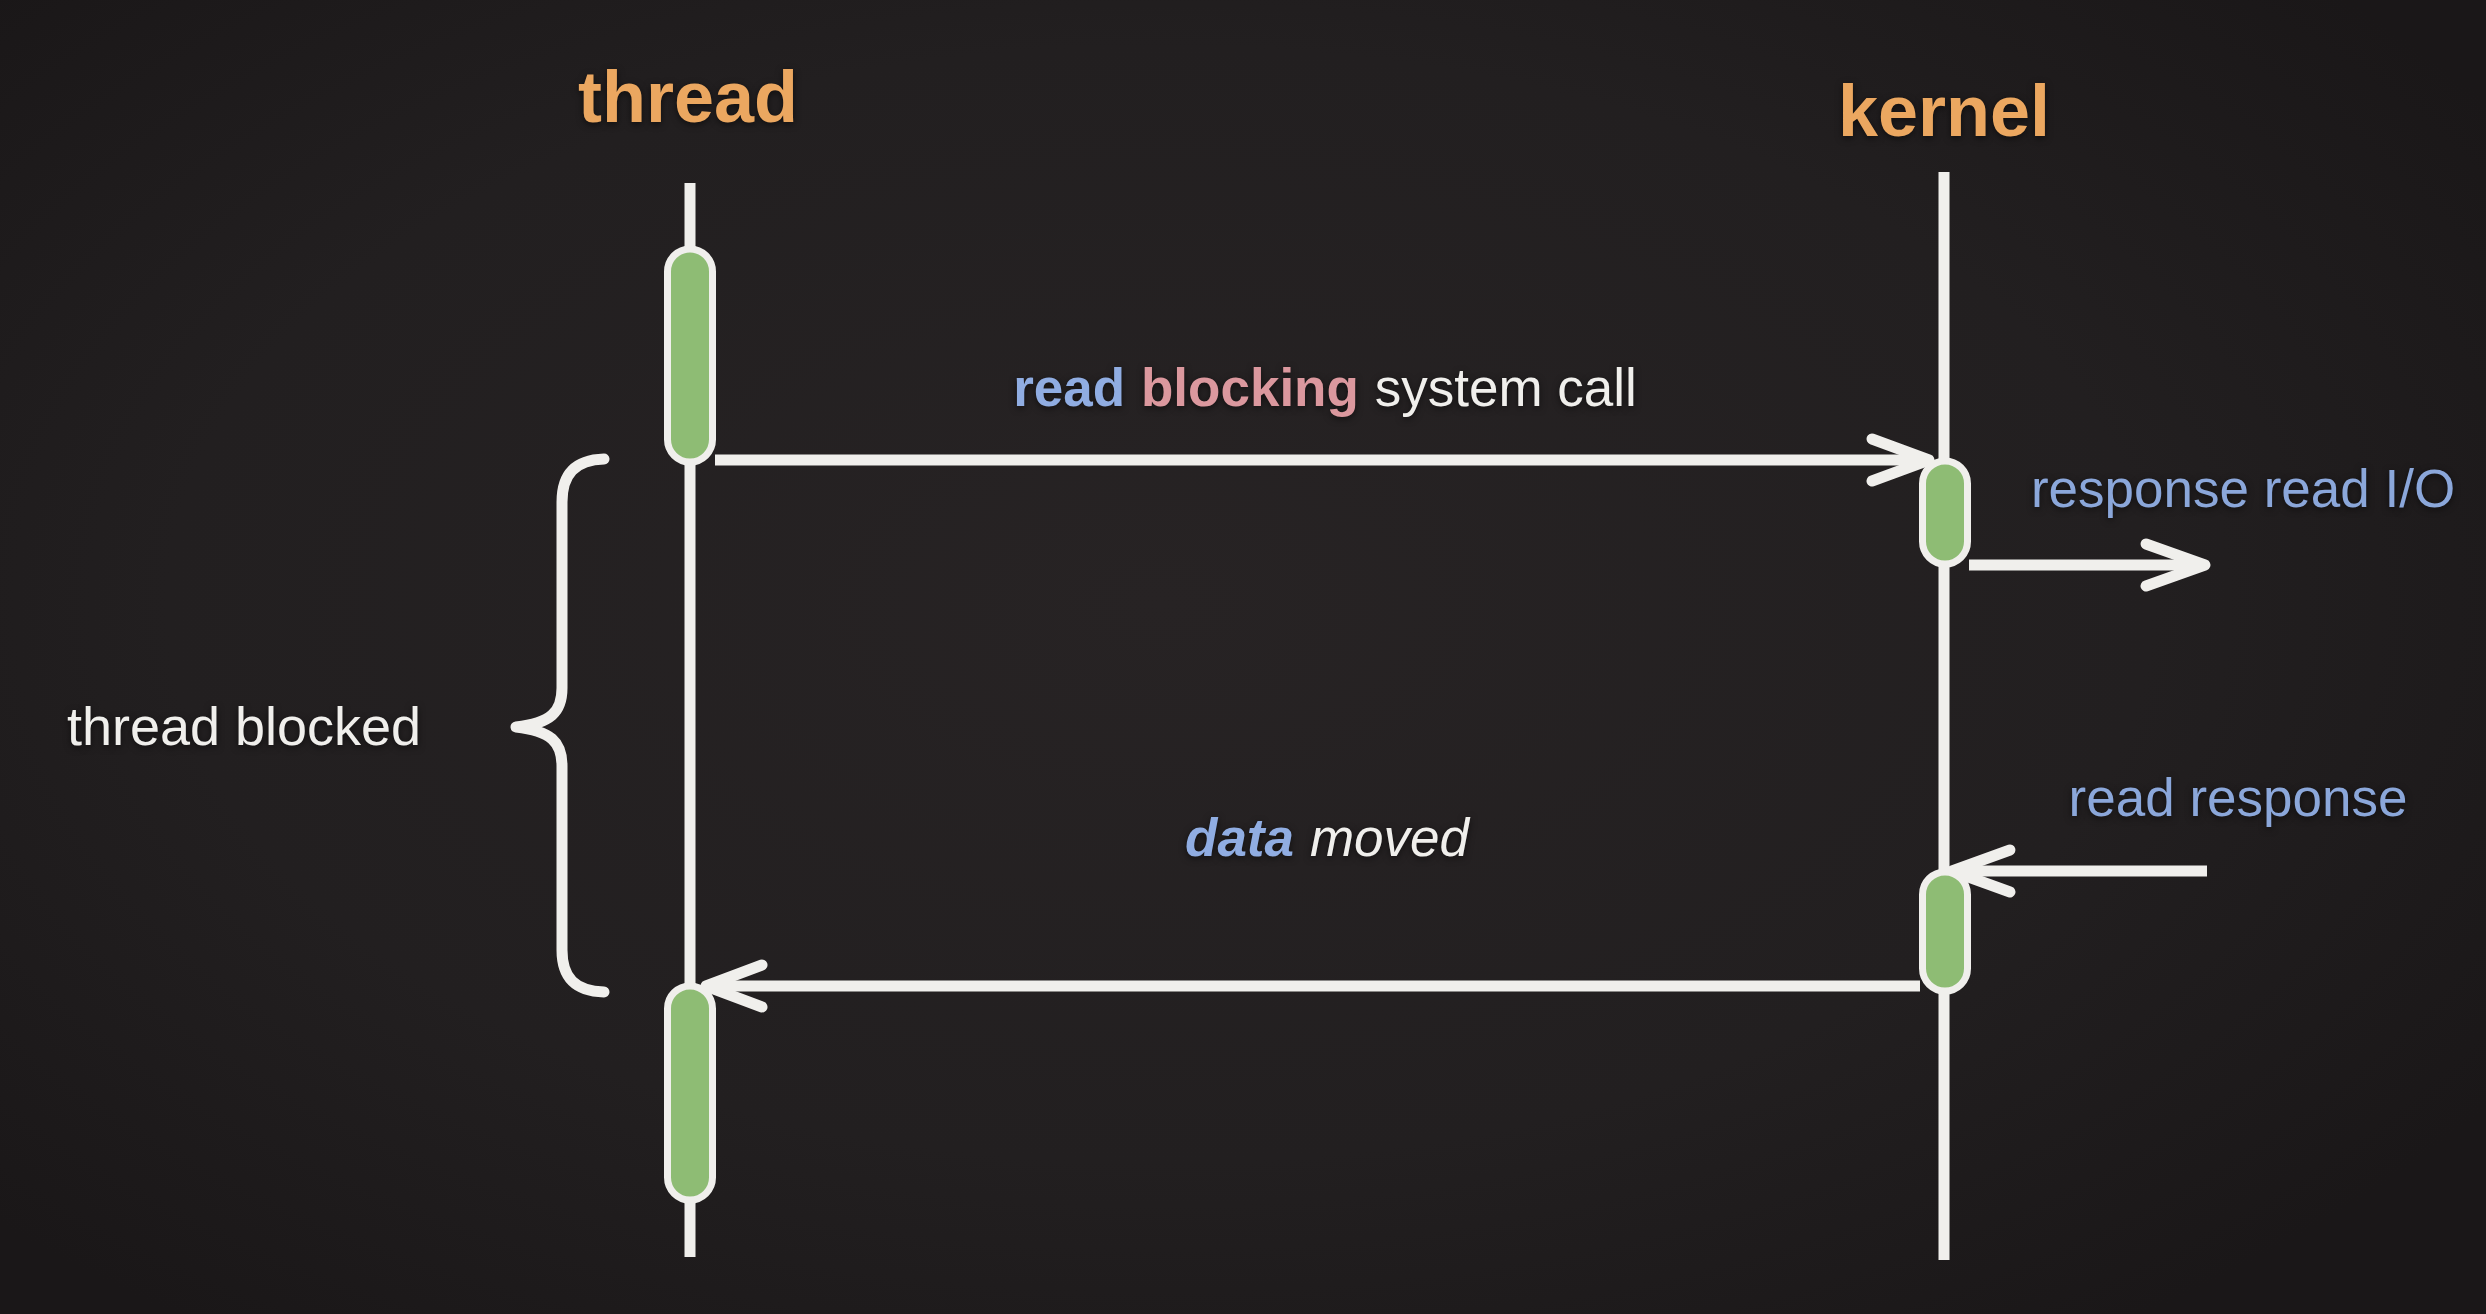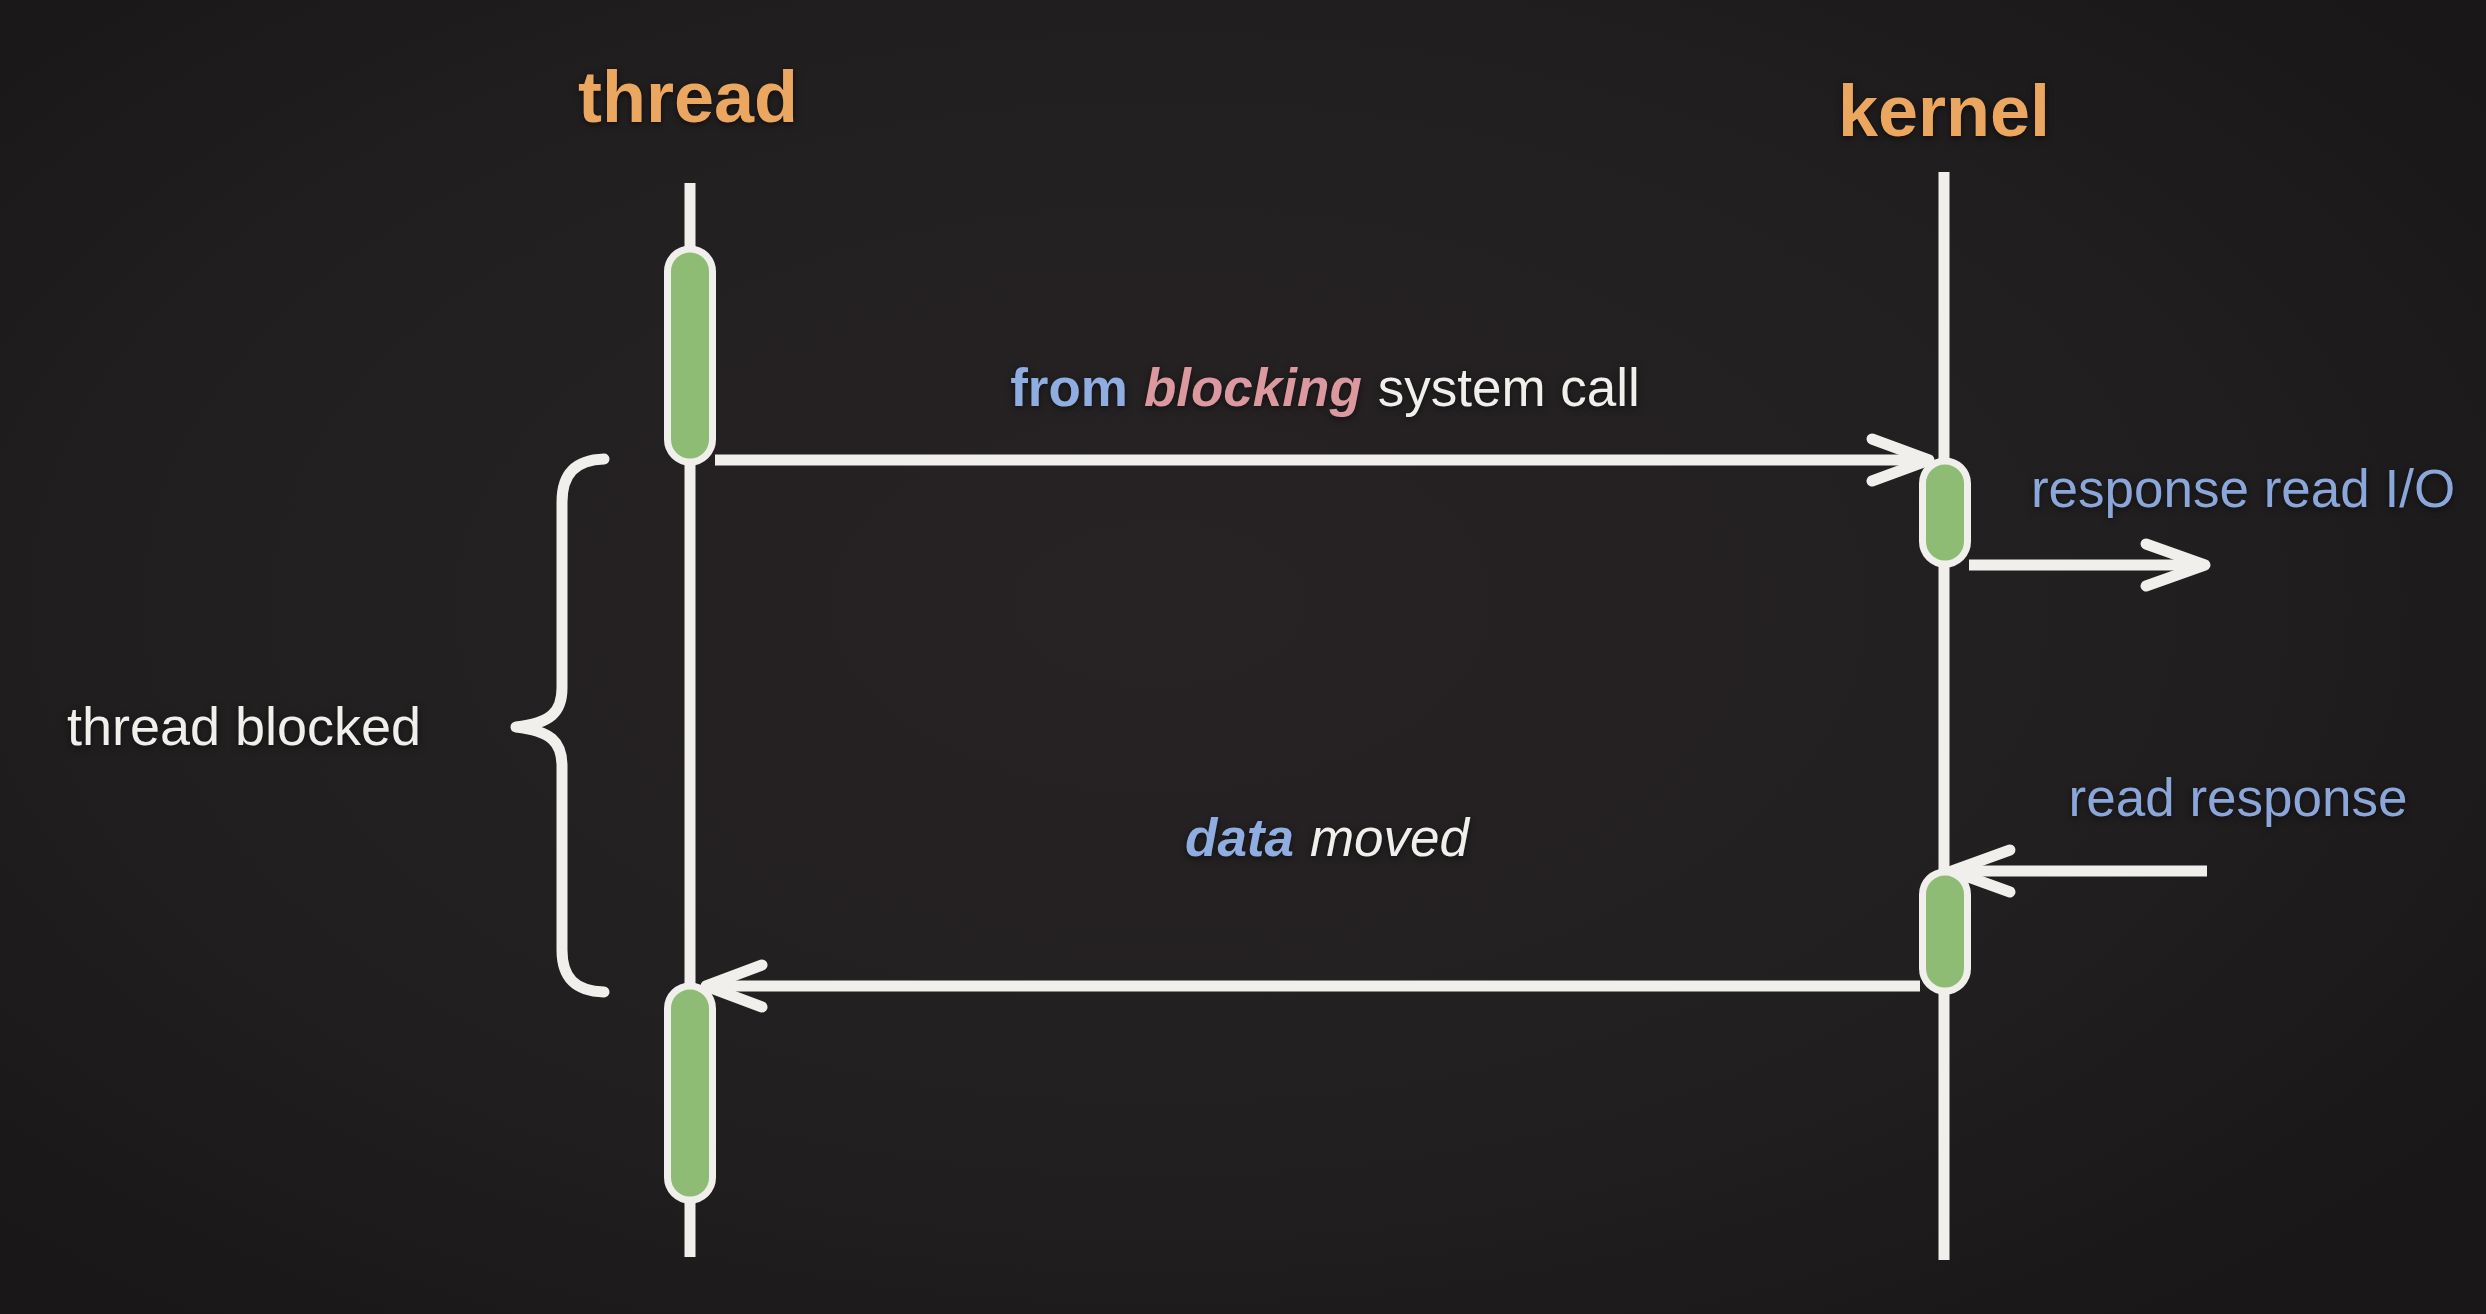--- a/index.html
+++ b/index.html
@@ -73,21 +73,20 @@
   }
   .blocked-label { font-size: 54px; }
   .w + .w { margin-left: 0.30em; }
   .kw-blue {
     color: var(--keyword_blue);
     font-weight: bold;
   }
   .kw-pink {
     color: var(--keyword_pink);
     font-weight: bold;
-    font-style: italic;
   }
 </style>
 </head>
 <body>
 
 <div class="stage">
 
   <svg class="canvas" viewBox="0 0 2486 1314">
 
     <line class="lifeline" x1="690" y1="183" x2="690" y2="1257"></line>
@@ -119,21 +118,21 @@
     <rect class="activation" x="1922.5" y="872" width="45" height="119" rx="22.5"></rect>
 
     <path class="brace" d="M 604 459 C 575 460 562 474 562 502 L 562 688 C 562 712 551 723 516 727
              C 551 731 562 742 562 766 L 562 950 C 562 978 575 991 604 992"></path>
   </svg>
 
   <div class="txt actor-title" style="left:688px; top:98px;">thread</div>
   <div class="txt actor-title" style="left:1944px; top:112px;">kernel</div>
 
   <div class="txt msg" style="left:1325px; top:388px;">
-    <span class="w kw-blue">from</span><span class="w kw-pink">blocking</span><span class="w">system call</span>
+    <span class="w kw-blue">read</span><span class="w kw-pink">blocking</span><span class="w">system call</span>
   </div>
 
   <div class="txt side-label" style="left:2243px; top:489px;">response read I/O</div>
 
   <div class="txt side-label" style="left:2238px; top:798px;">read response</div>
 
   <div class="txt msg" style="left:1327px; top:838px;font-style:italic;">
     <span class="w kw-blue">data</span><span class="w">moved</span>
   </div>
 

